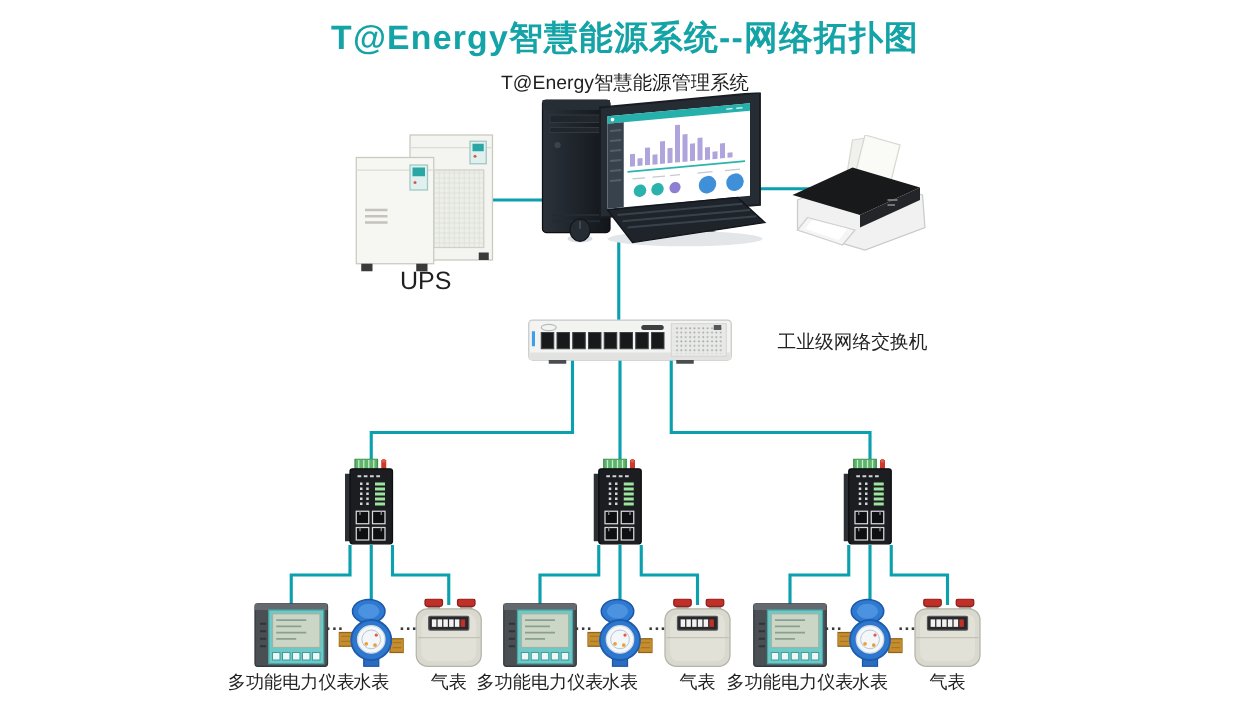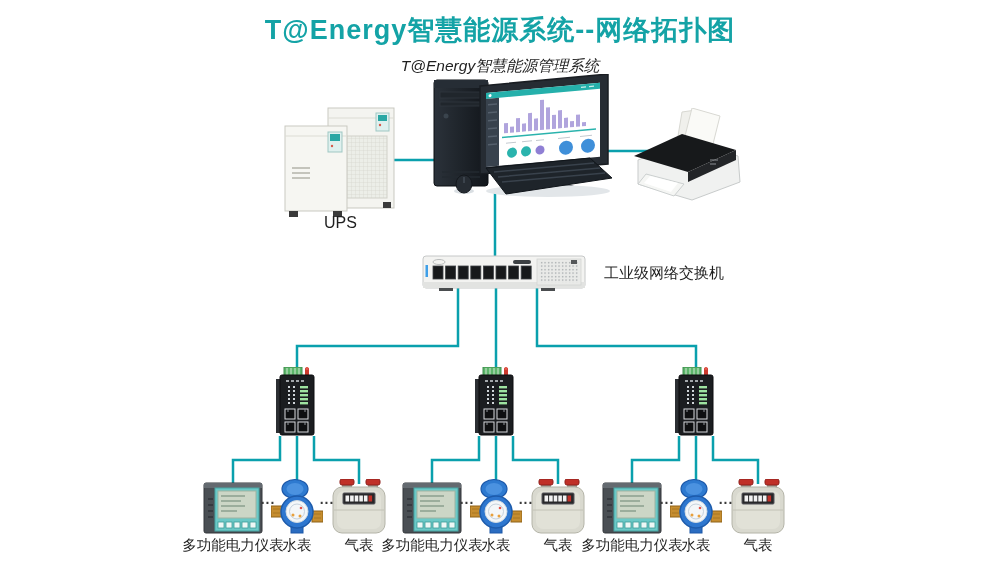--- a/index.html
+++ b/index.html
@@ -4,23 +4,23 @@
 <style>
   html,body{margin:0;padding:0;background:#ffffff;}
   body{font-family:"Liberation Sans","DejaVu Sans",sans-serif;}
   .canvas{position:relative;width:816px;height:580px;background:#ffffff;overflow:hidden;padding-left:37px;}
   .lines-layer{position:absolute;left:0;top:0;z-index:0;}
   .dev{position:absolute;z-index:2;}
   .tline{stroke:var(--line-teal,#0aa0ad);stroke-width:2.5;fill:none;}
   .page-title{position:absolute;left:0;top:12px;width:1000px;text-align:center;
     font-size:27px;font-weight:bold;color:var(--accent-teal,#14a3a6);letter-spacing:1px;z-index:3;}
   .page-subtitle{position:absolute;left:0;top:56px;width:1000px;text-align:center;
-    font-size:15.5px;color:var(--text-dark,#1f1f1f);z-index:3;font-style:italic;}
+    font-size:15.5px;color:var(--text-dark,#1f1f1f);z-index:3;}
   .dev-label{position:absolute;text-align:center;color:var(--text-dark,#1f1f1f);
-    font-size:16px;z-index:3;white-space:nowrap;}
+    font-size:20px;z-index:3;white-space:nowrap;}
   .meter-label{position:absolute;text-align:center;color:var(--text-dark,#1f1f1f);
     font-size:14.5px;z-index:3;white-space:nowrap;}
   .switch-label{position:absolute;color:var(--text-dark,#1f1f1f);font-size:15px;z-index:3;white-space:nowrap;}
   .dots{position:absolute;width:20px;text-align:center;color:#3a3a3a;font-weight:bold;
     font-size:14px;letter-spacing:1px;z-index:3;line-height:14px;}
 </style>
 </head>
 <body>
 
 <div class="canvas">
@@ -258,21 +258,21 @@
         <rect x="75" y="12" width="10" height="13"></rect>
       <rect x="87.6" y="12" width="10" height="13"></rect>
         <rect x="100.2" y="12" width="10" height="13"></rect>
     </g>
     <rect x="116" y="5" width="44" height="26" fill="#e9eae8" stroke="#d2d4d2" stroke-width="0.8"></rect>
     <rect x="118" y="7" width="40" height="22" fill="url(#ventDots)"></rect>
     <rect x="150" y="6" width="6" height="4" fill="#55585a"></rect>
     <rect x="18" y="34" width="14" height="3" fill="#4a4d4f"></rect>
     <rect x="120" y="34" width="14" height="3" fill="#4a4d4f"></rect>
   </svg>
-  <div class="switch-label" style="left:604px;top:264px">工业级网络交换机</div>
+  <div class="switch-label" style="left:622px;top:264px">工业级网络交换机</div>
 
   <svg class="dev" style="left:269px;top:367px" width="56" height="74">
       <use href="#sym-indswitch"></use>
     </svg>
   <svg class="dev" style="left:202px;top:479px" width="62" height="57">
       <use href="#sym-powermeter"></use>
     </svg>
   <svg class="dev" style="left:271px;top:478px" width="52" height="58">
       <use href="#sym-watermeter"></use>
     </svg>

